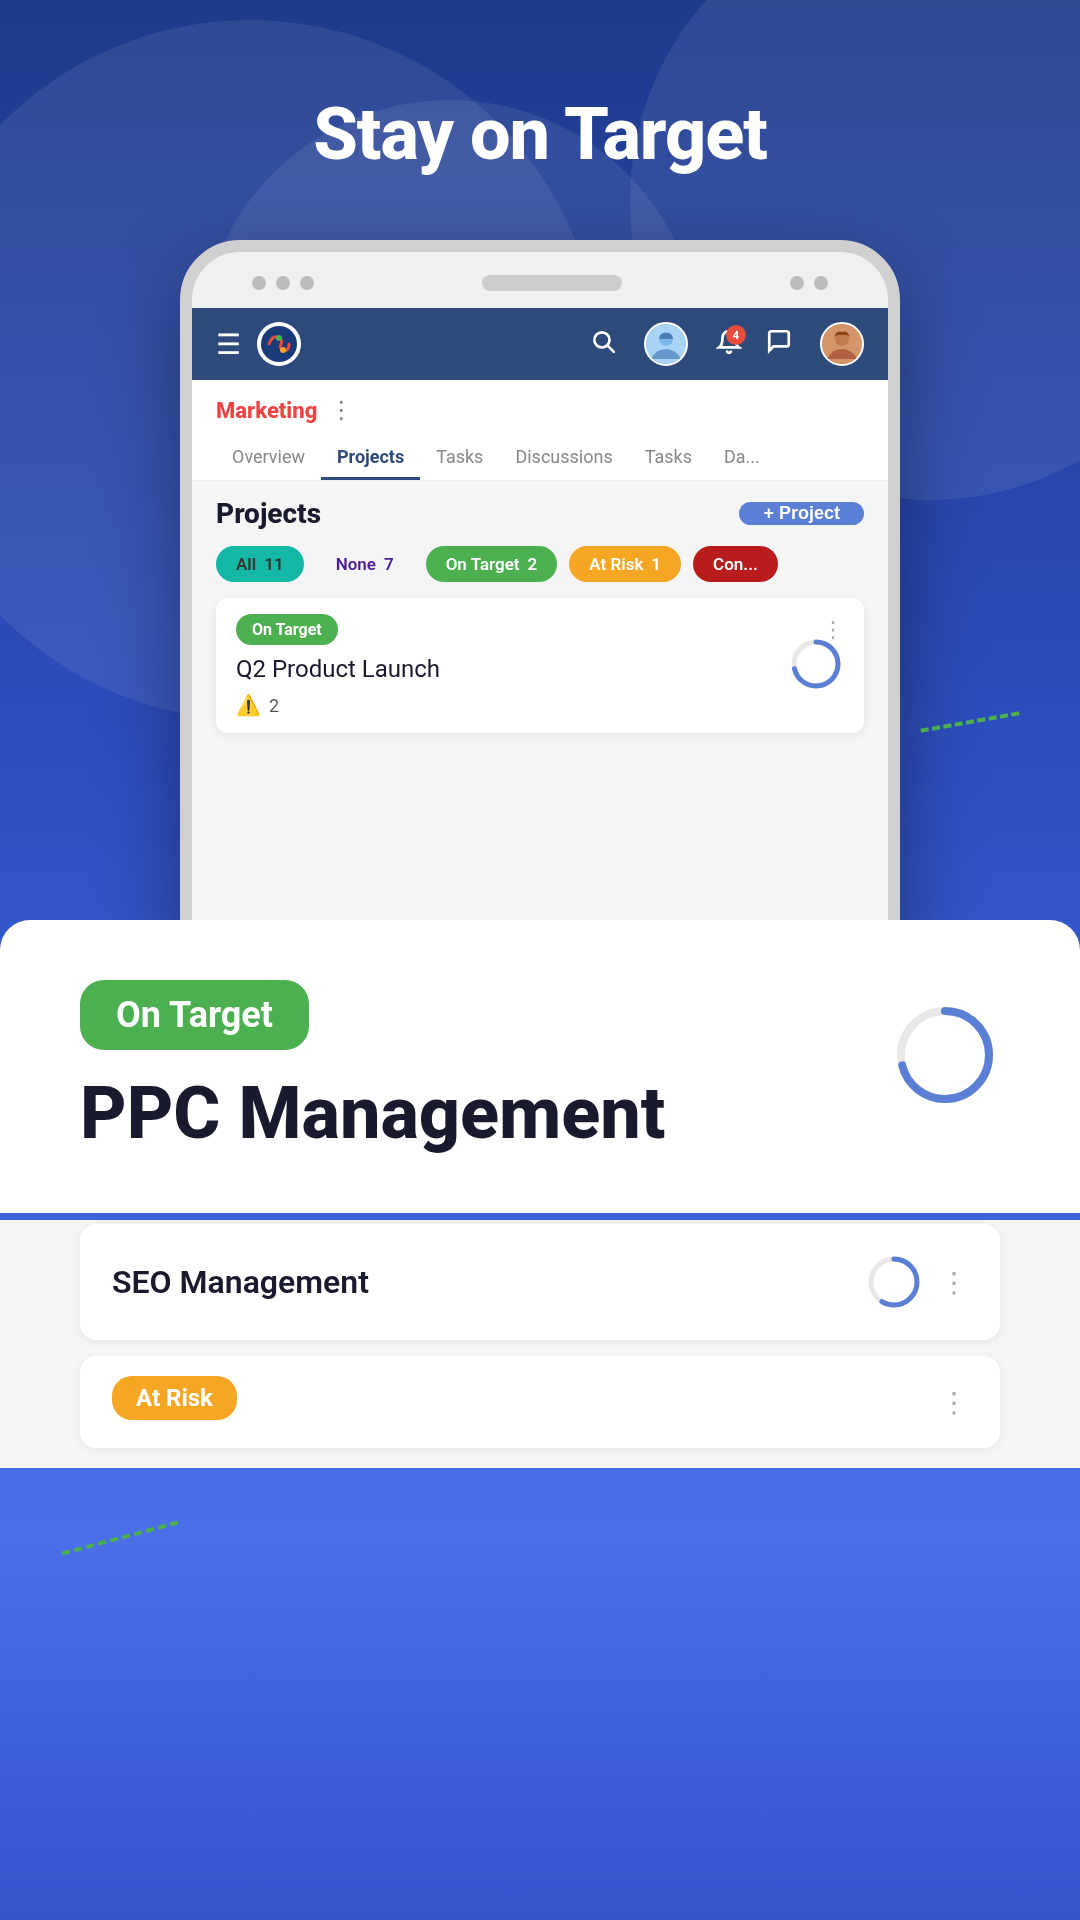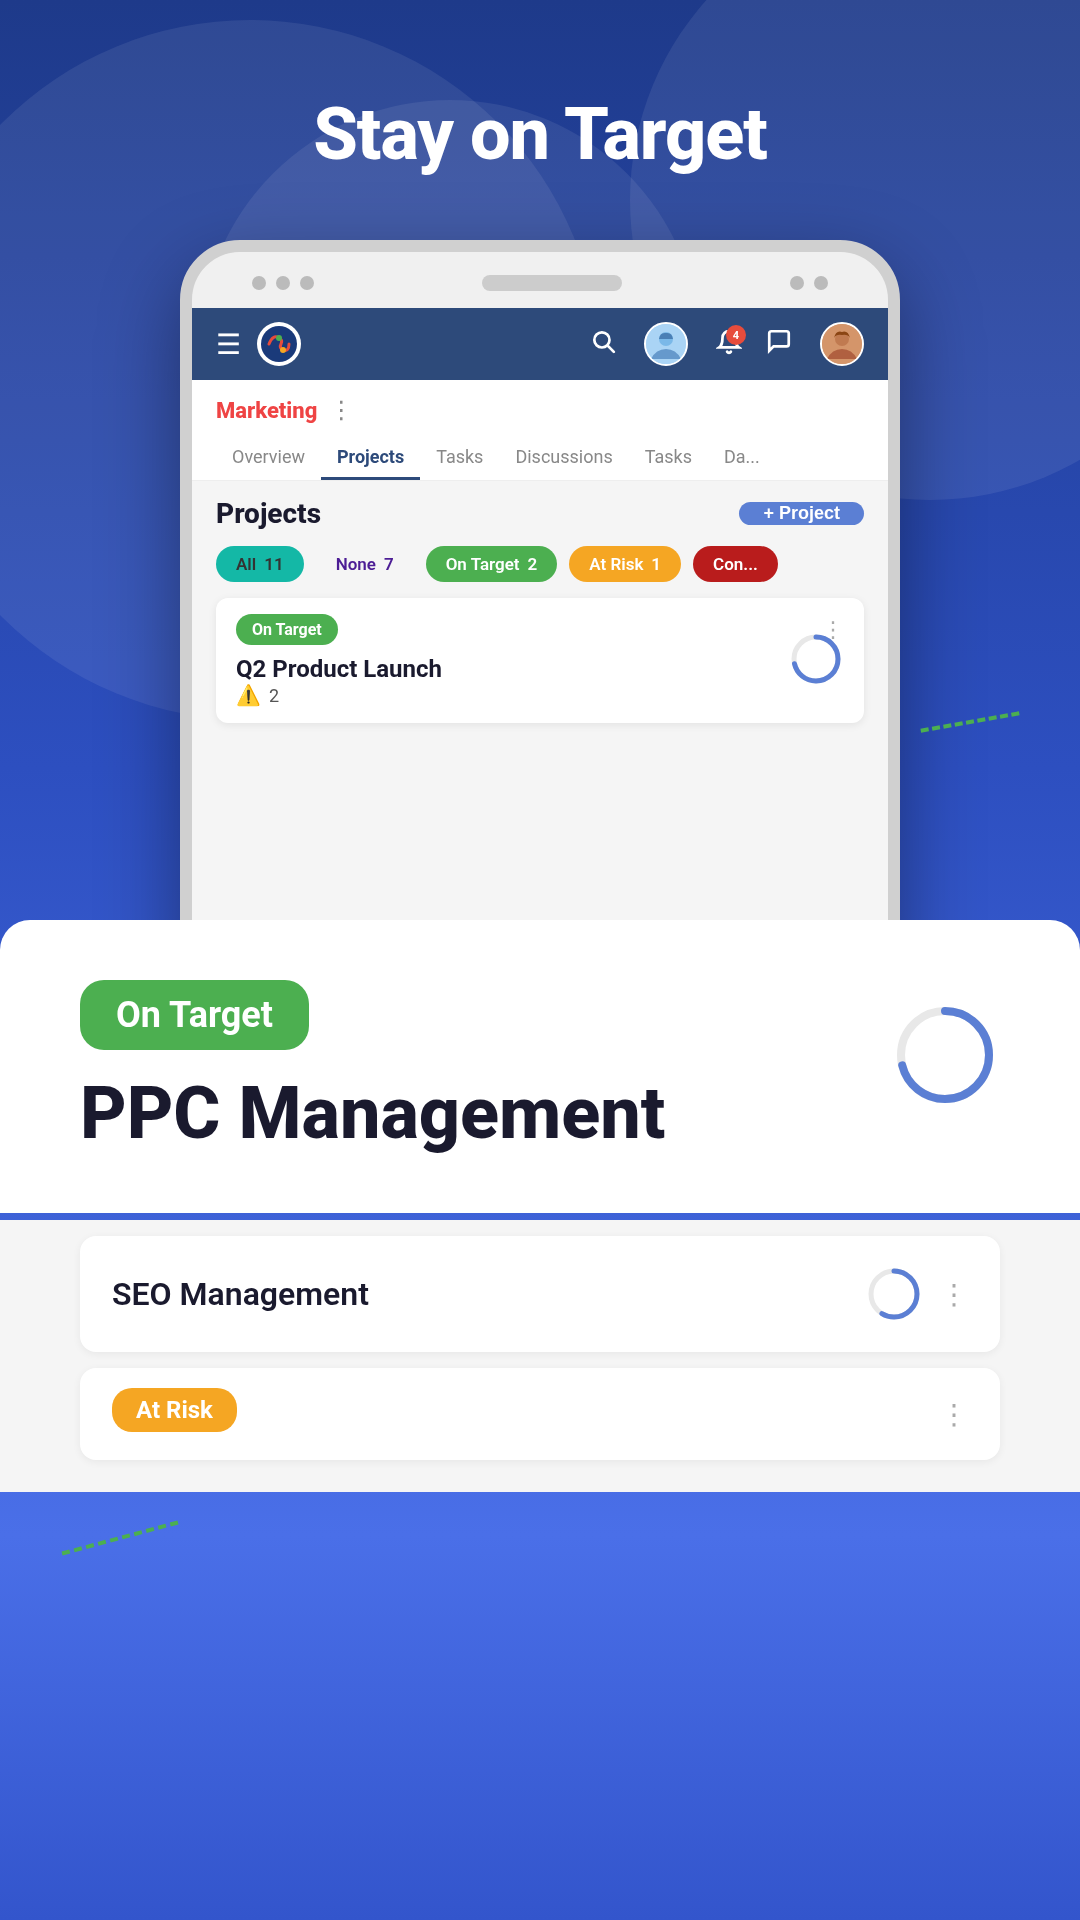--- a/index.html
+++ b/index.html
@@ -305,22 +305,23 @@
     .status-on-target { background: #4caf50; }
 
     .card-menu {
       color: #aaa;
       font-size: 22px;
       cursor: pointer;
     }
 
     .card-title {
       font-size: 24px;
-      font-weight: 700;
+      font-weight: 400;
       color: #1a1a2e;
+      margin-bottom: 10px;
     }
 
     .card-warning {
       display: flex; align-items: center; gap: 8px;
       font-size: 18px;
       color: #555;
     }
 
     .warning-icon {
       font-size: 20px;
@@ -379,21 +380,21 @@
       right: 80px;
       top: 80px;
     }
 
     
     .list-section {
       position: absolute;
       top: 1220px;
       left: 0; right: 0;
       background: #f5f5f5;
-      padding: 16px 80px;
+      padding: 4px 80px;
     }
 
     .list-item {
       background: white;
       border-radius: 16px;
       padding: 28px 32px;
       margin-bottom: 16px;
       display: flex; align-items: center; justify-content: space-between;
       box-shadow: 0 2px 8px rgba(0,0,0,0.06);
     }

